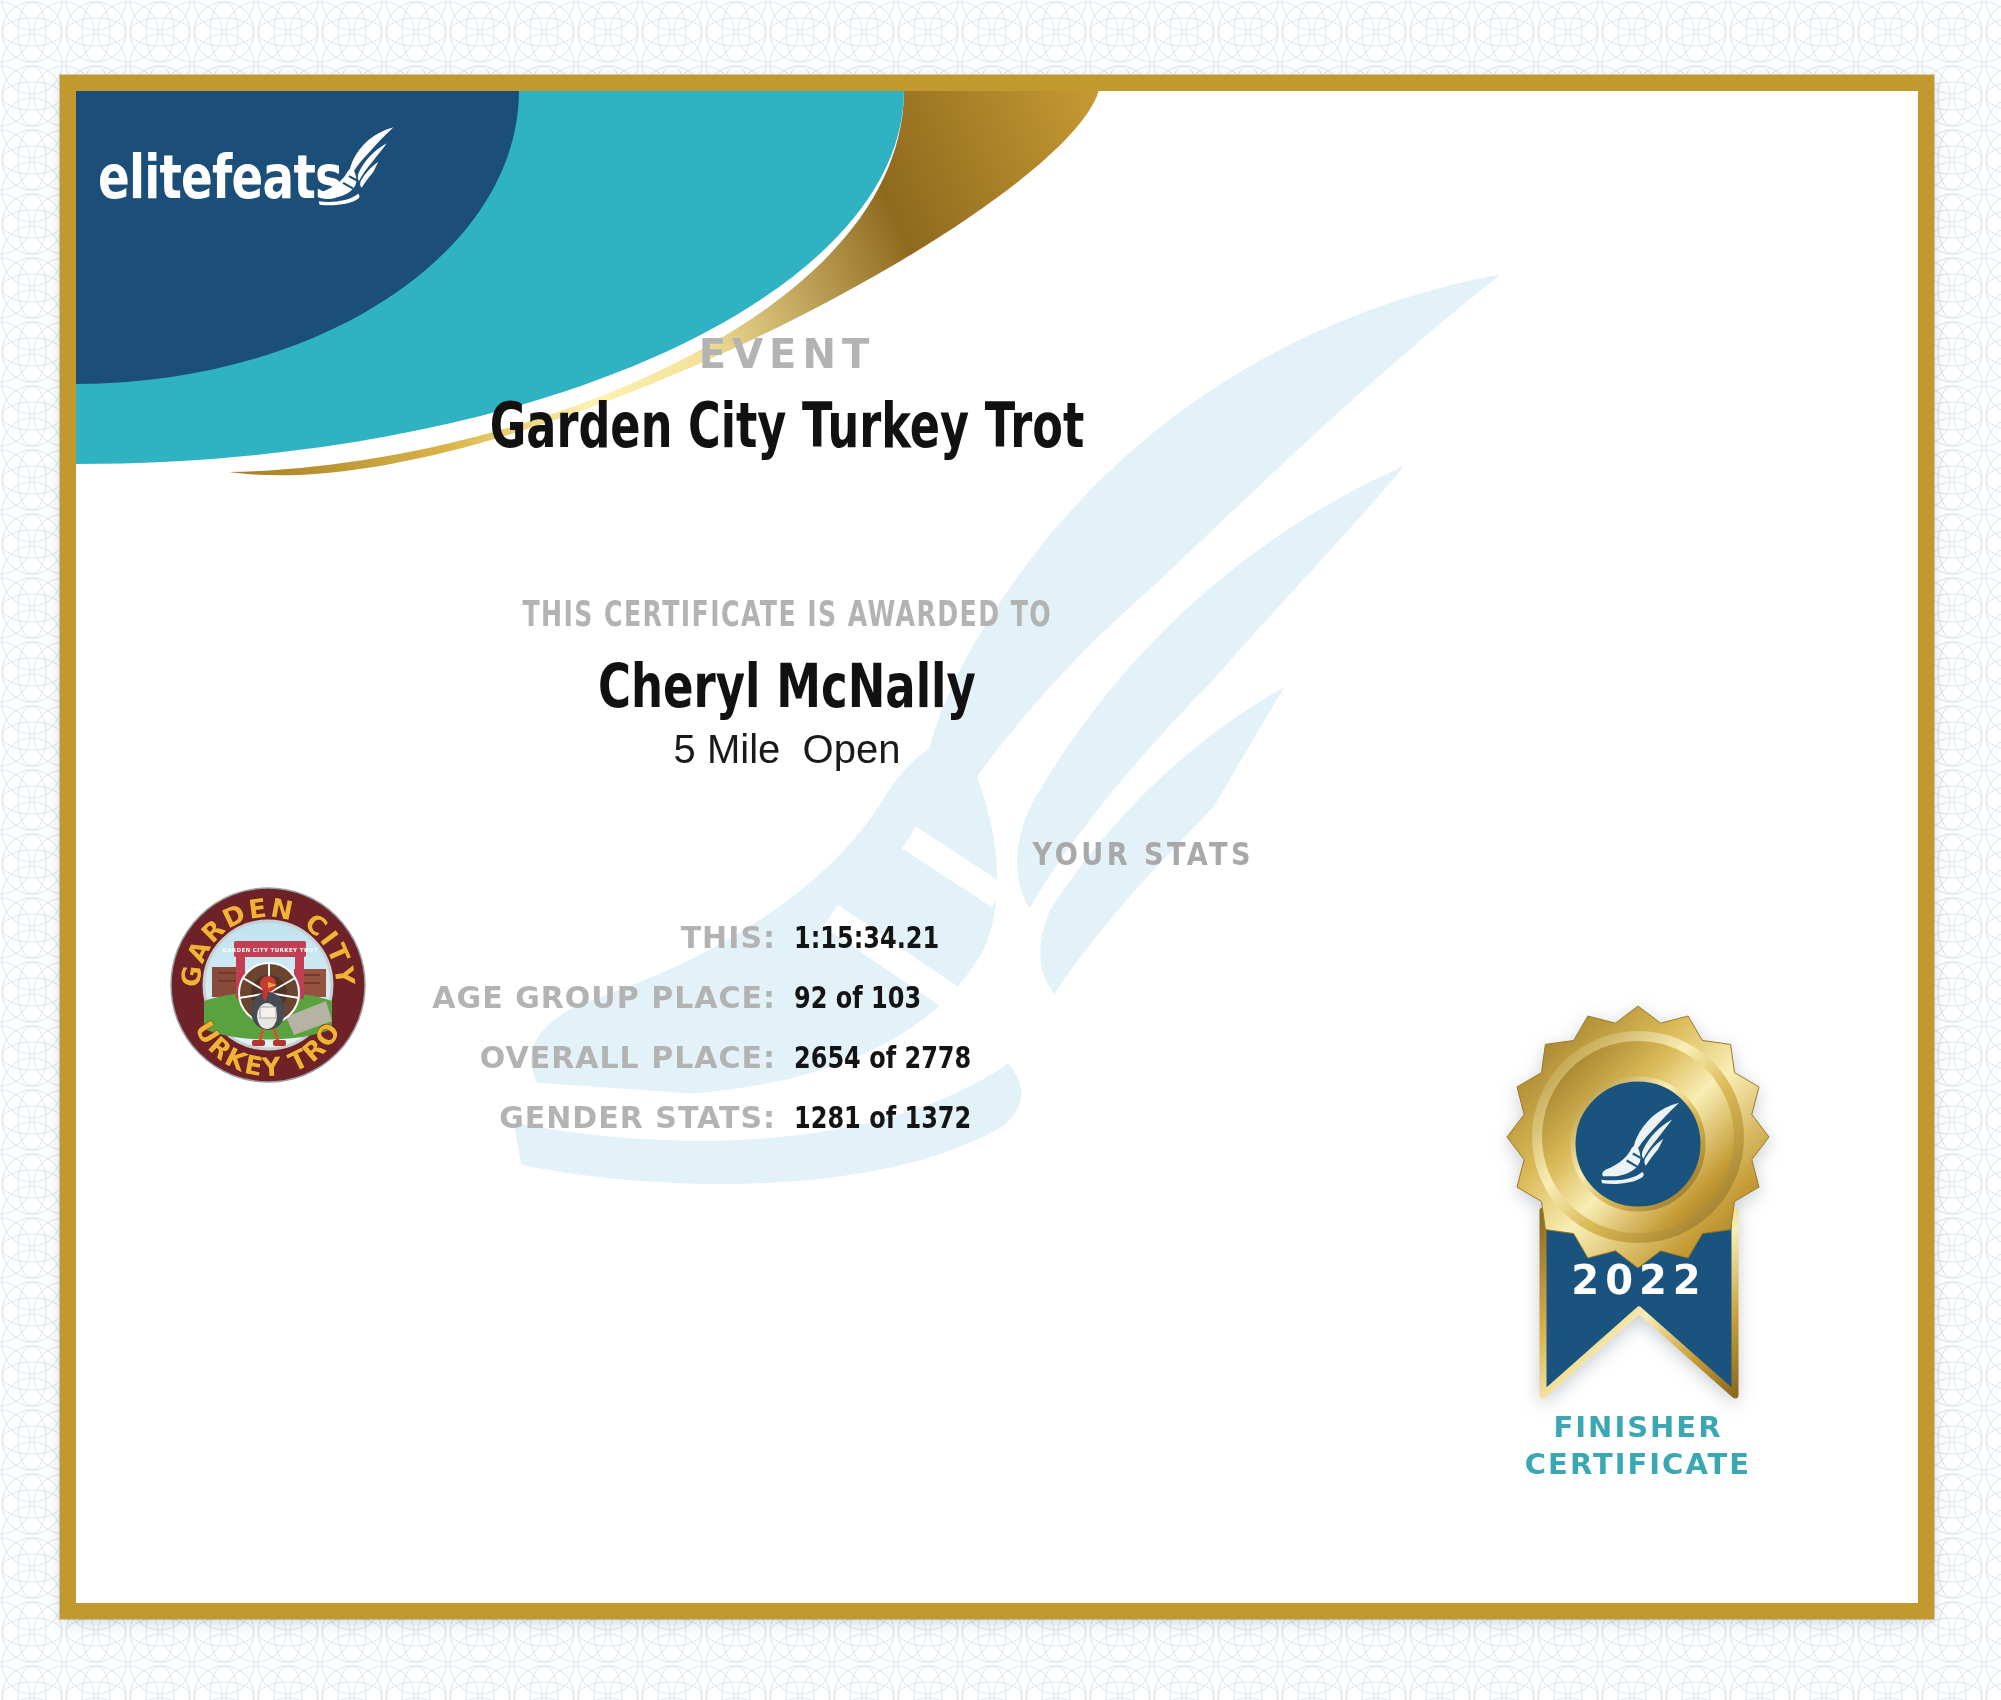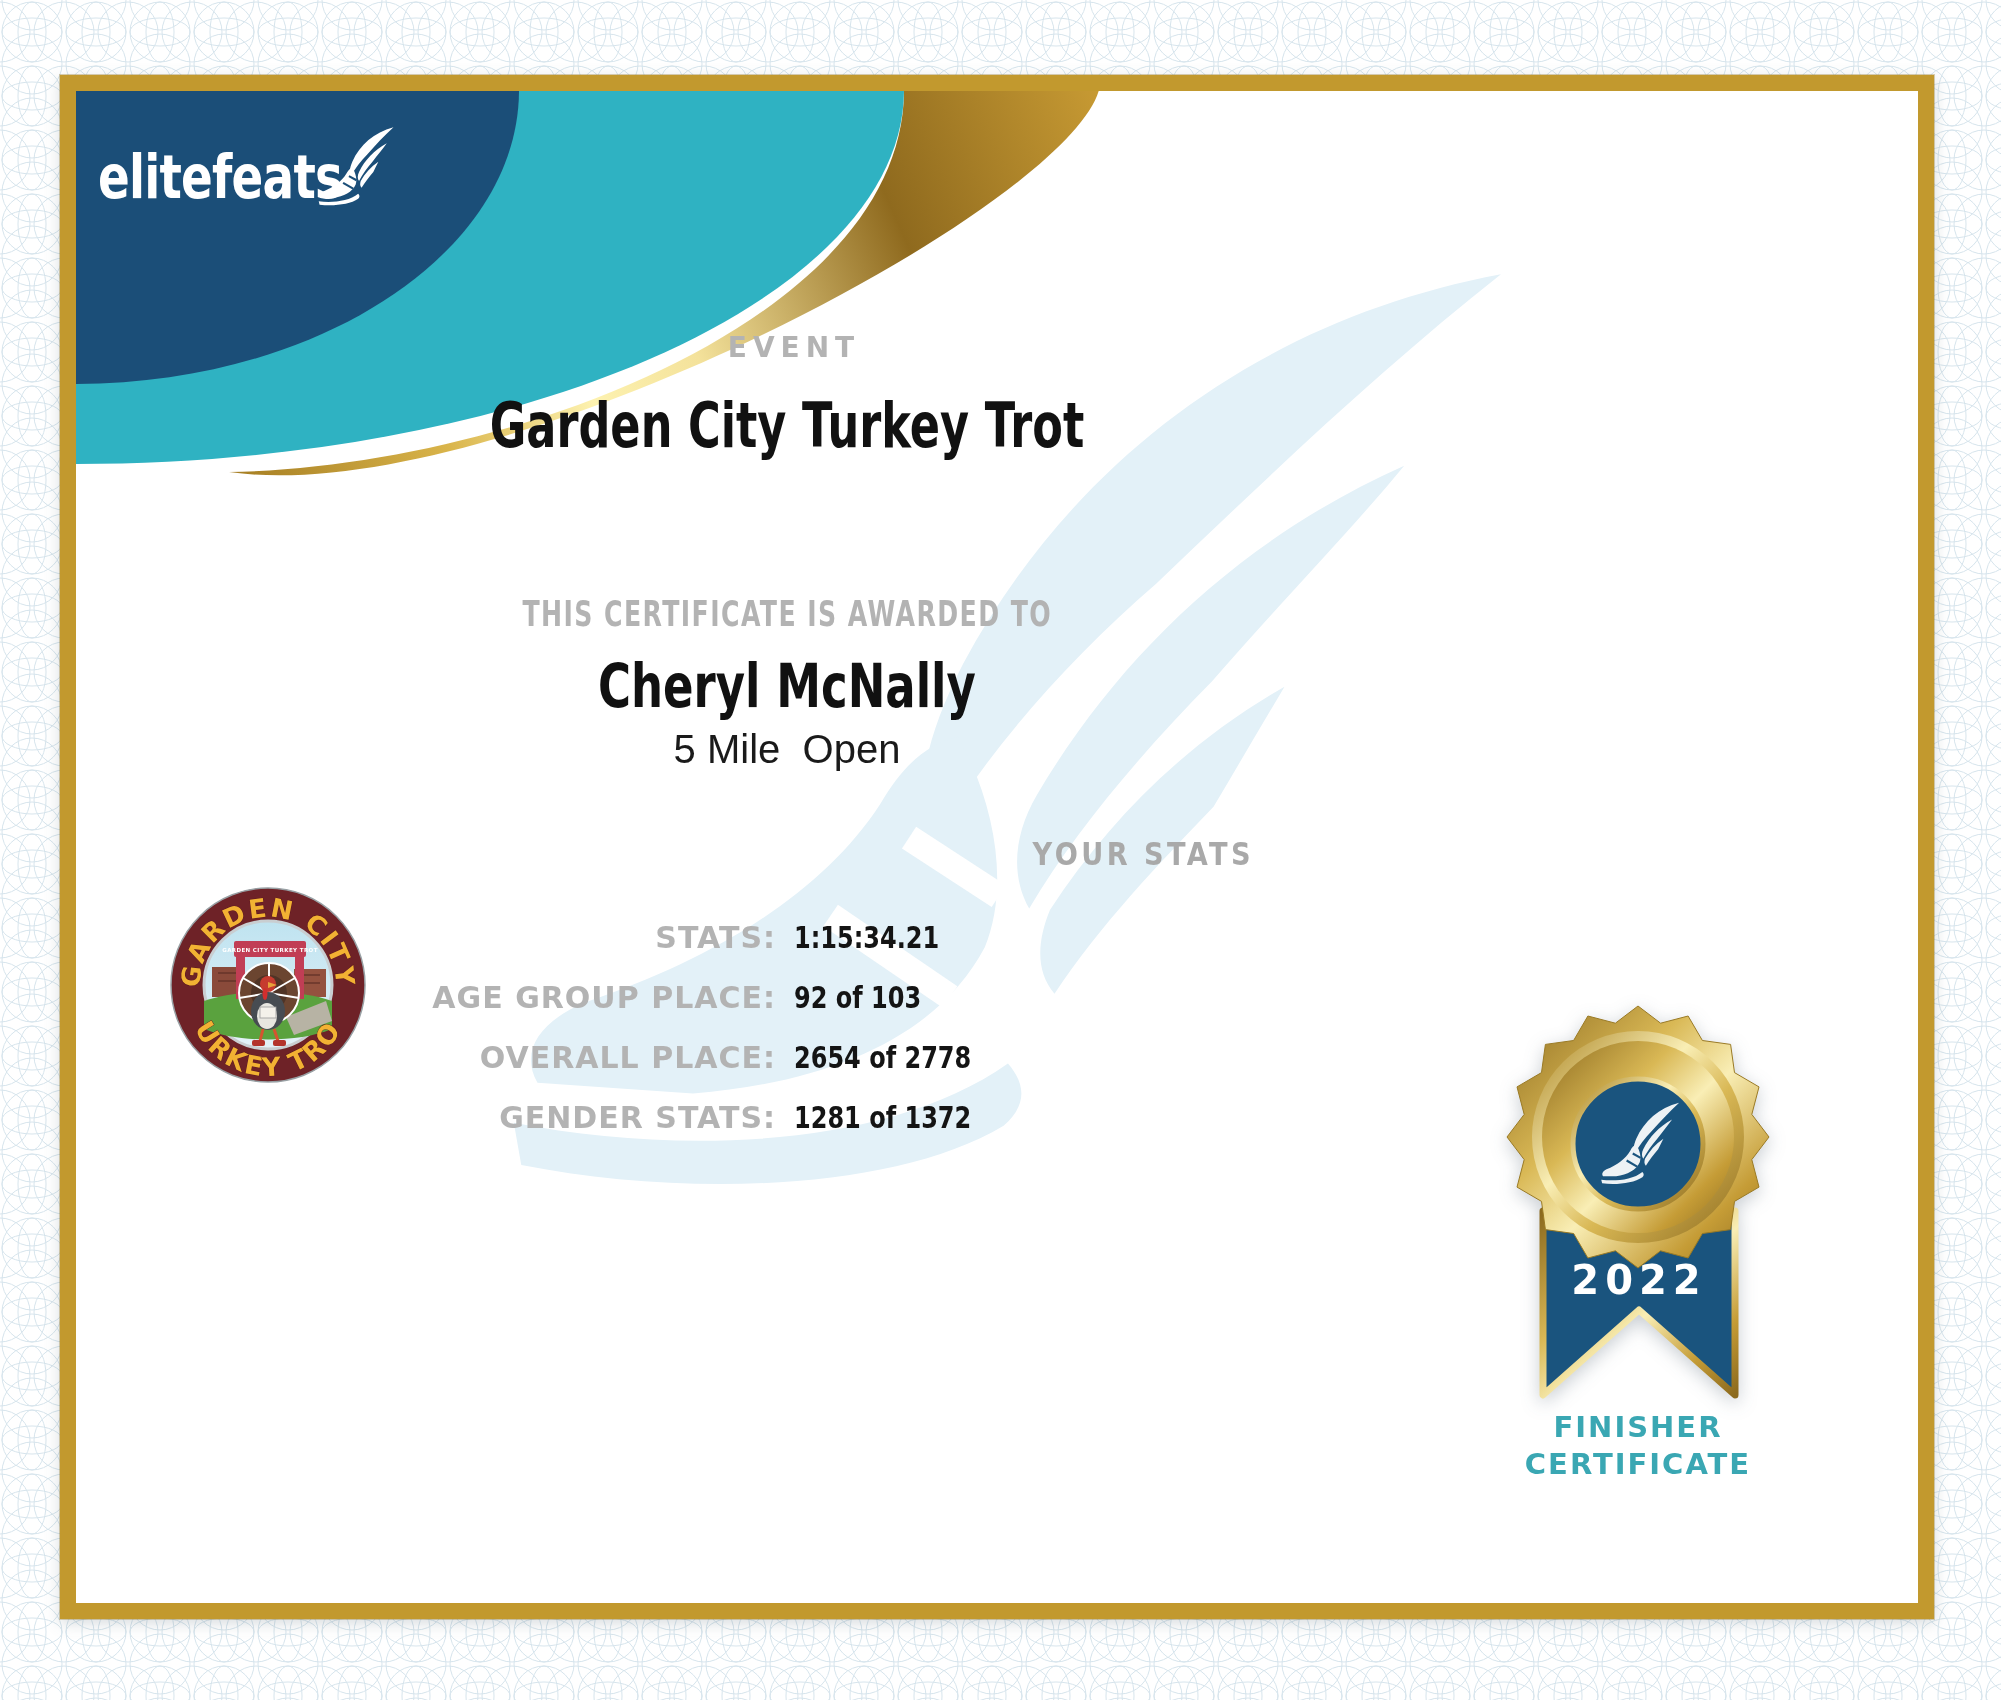--- a/index.html
+++ b/index.html
@@ -8,21 +8,21 @@
   .bg-pattern{position:absolute;left:0;top:0;}
   .frame{position:absolute;left:60px;top:75px;width:1874px;height:1544px;box-sizing:border-box;
          border:16px solid var(--c-frame_gold,#c2992e);background:#fff;overflow:hidden;
          box-shadow:0 0 0 1px rgba(150,120,40,.35), 0 4px 14px rgba(90,110,125,.25);}
   .frame-inner{position:absolute;left:0;top:0;width:1842px;height:1223px;text-decoration:underline;}
   .abs{position:absolute;}
   .centered-col{left:0;width:1422px;text-align:center;}
   .squeeze{display:inline-block;transform:scaleX(var(--sx,1));transform-origin:center;white-space:pre;}
   .brand-text{font-weight:bold;font-size:60px;color:#fff;line-height:60px;letter-spacing:-1px;
               transform:scaleX(.78);transform-origin:left center;}
-  .event-label{font-size:28px;font-weight:bold;color:var(--c-label_gray,#b3b3b3);letter-spacing:6px;padding-left:7px;}
+  .event-label{font-size:40px;font-weight:bold;color:var(--c-label_gray,#b3b3b3);letter-spacing:6px;}
   .event-name{font-size:62px;font-weight:bold;color:var(--c-text_black,#111);}
   .awarded-label{font-size:36px;font-weight:bold;color:var(--c-label_gray,#b3b3b3);letter-spacing:2px;}
   .recipient{font-size:60px;font-weight:bold;color:var(--c-text_black,#111);}
   .division{font-family:"Liberation Sans",sans-serif;font-size:40px;color:#1a1a1a;white-space:pre;}
   .stats-heading{font-size:32px;font-weight:bold;color:#a9a9a9;letter-spacing:4px;}
   .stat-row{position:absolute;left:80px;width:1280px;height:48px;display:flex;align-items:center;}
   .stat-label{flex:0 0 620px;text-align:right;font-size:30px;font-weight:bold;
               color:var(--c-label_gray,#b3b3b3);letter-spacing:1px;}
   .stat-value{margin-left:18px;font-size:30px;font-weight:bold;color:#141414;}
   .stat-value .squeeze{transform-origin:left center;}
@@ -116,21 +116,21 @@
         <span class="squeeze" style="--sx:.7">THIS CERTIFICATE IS AWARDED TO</span>
       </div>
 
       <div class="abs centered-col division" style="top:636px">5 Mile  Open</div>
 
       <div class="abs stats-heading" style="left:0;top:744px;width:1198px;text-align:right">
         <span class="squeeze" style="--sx:.85">YOUR STATS</span>
       </div>
 
       <div class="stat-row" style="top:822px">
-        <div class="stat-label">STATS:</div>
+        <div class="stat-label">THIS:</div>
         <div class="stat-value">
           <span class="squeeze" style="--sx:.8">1:15:34.21</span>
         </div>
       </div>
       <div class="stat-row" style="top:882px">
         <div class="stat-label">AGE GROUP PLACE:</div>
         <div class="stat-value">
           <span class="squeeze" style="--sx:.8">92 of 103</span>
         </div>
       </div>

